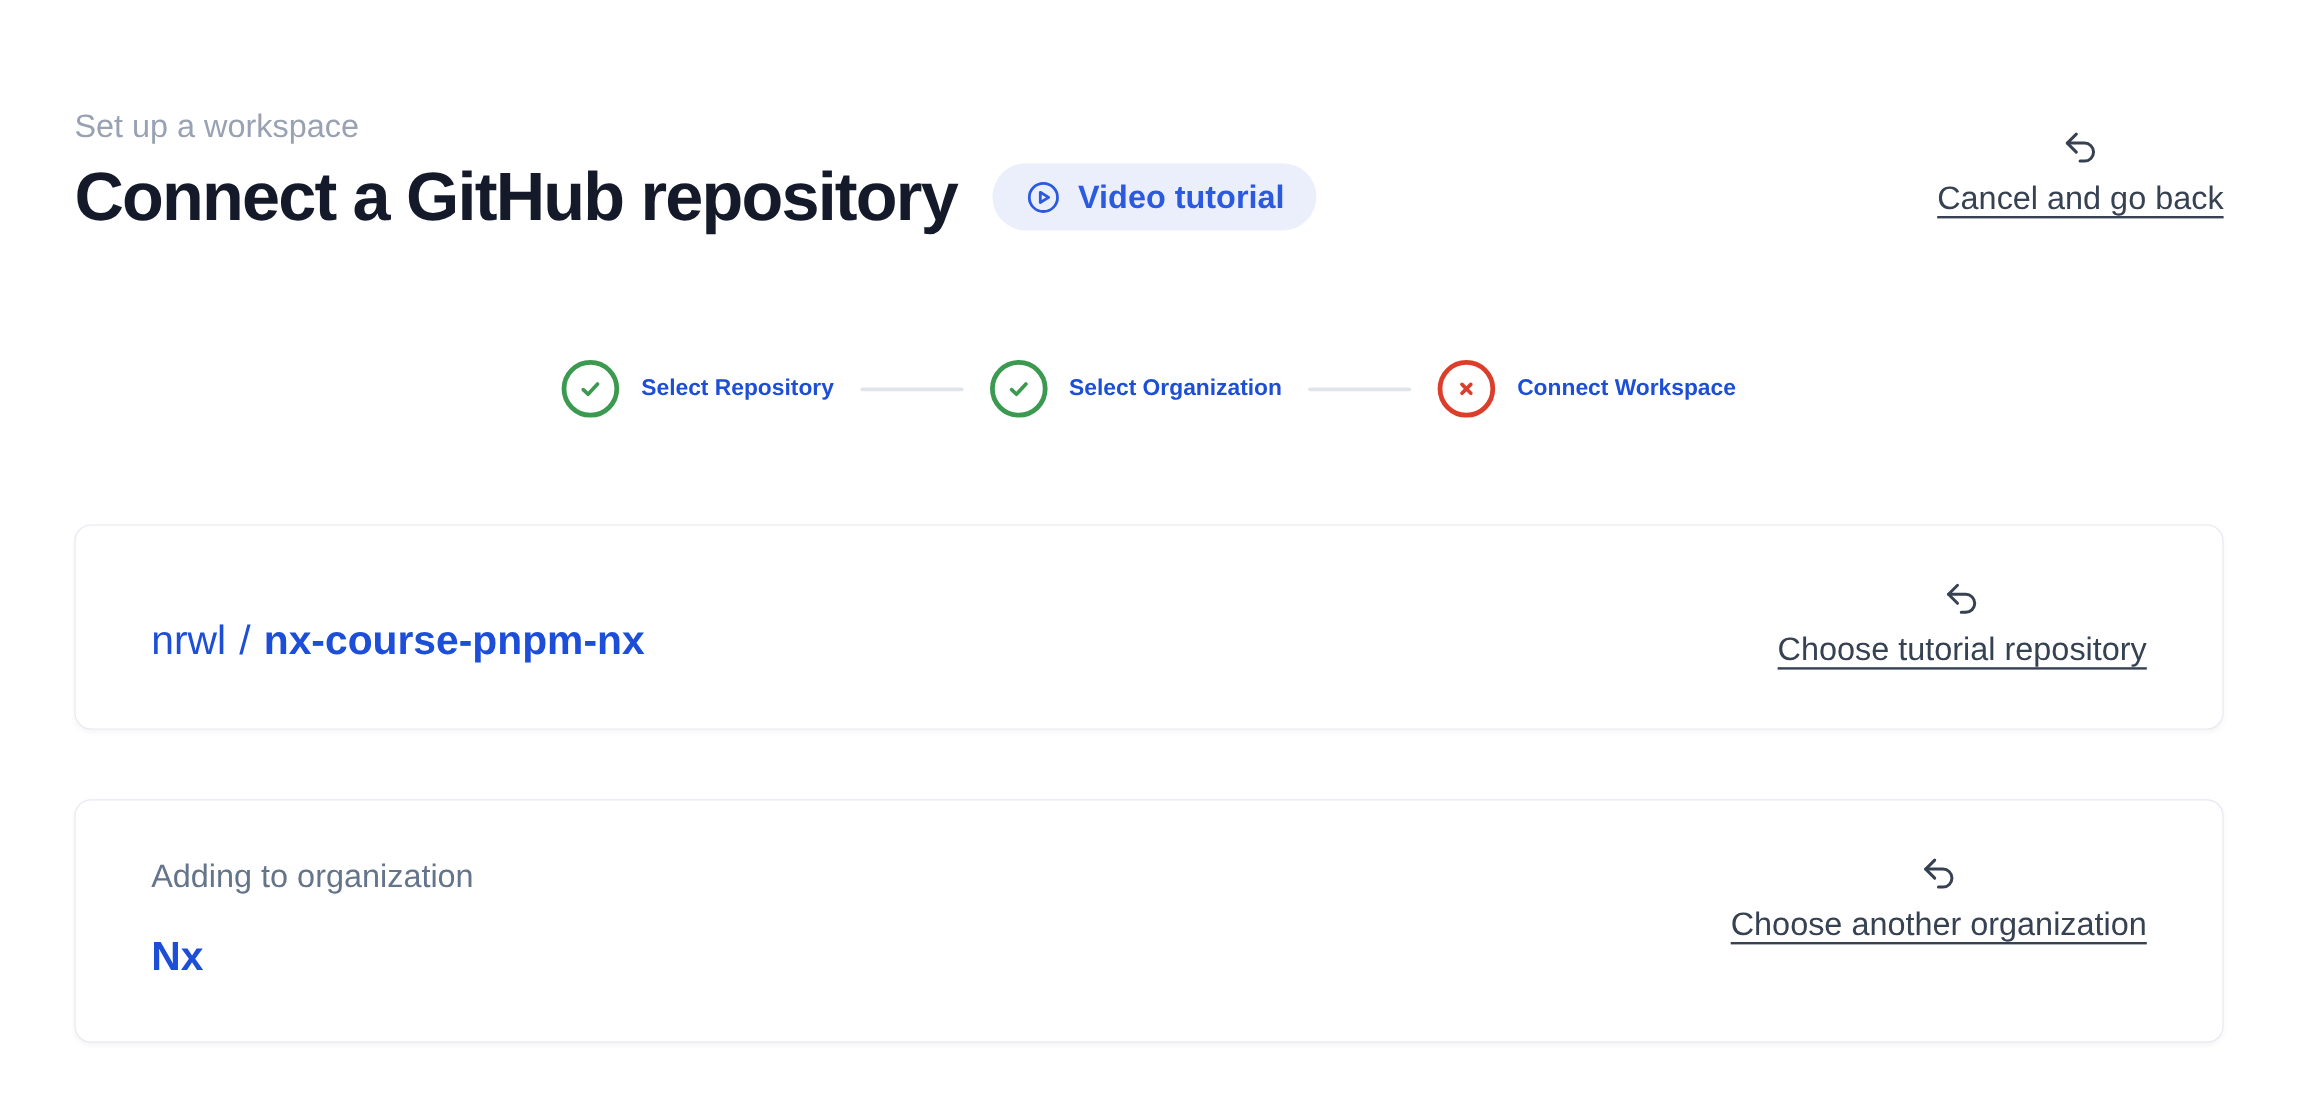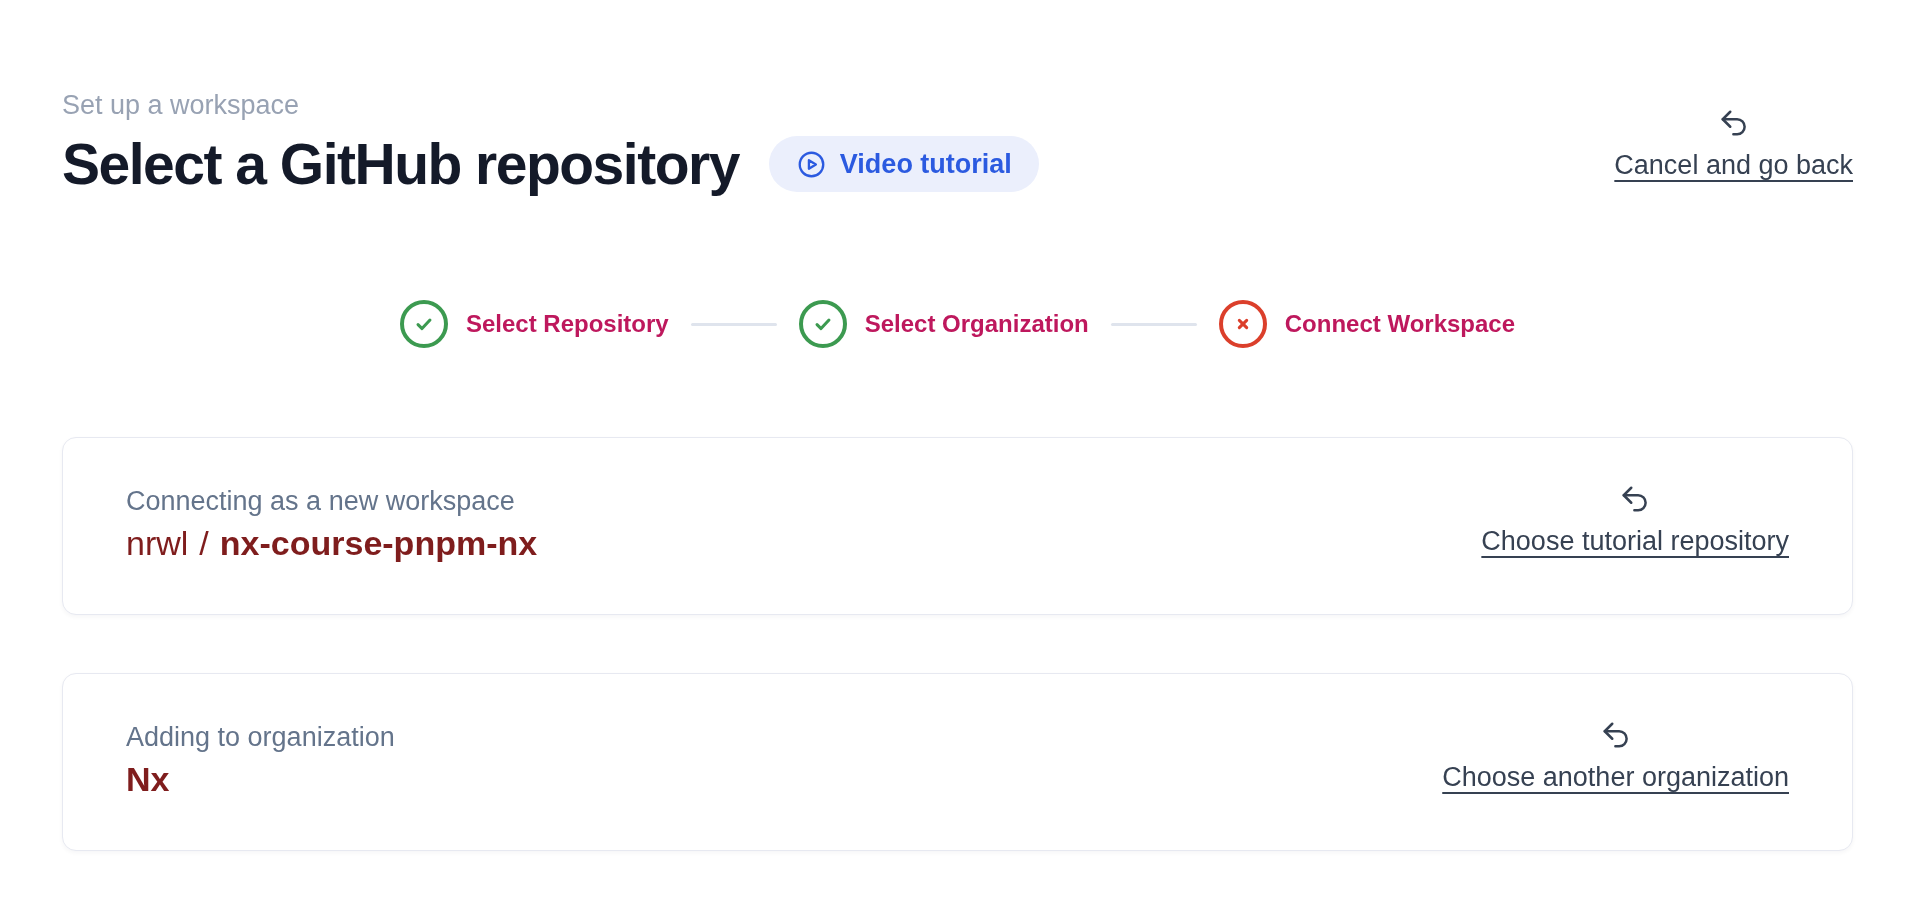--- a/index.html
+++ b/index.html
@@ -93,23 +93,23 @@
     border-radius: 50%;
     display: flex;
     align-items: center;
     justify-content: center;
     flex: none;
   }
   .step.complete .step-circle { border: 4px solid #3c9a50; color: #3c9a50; }
   .step.error   .step-circle { border: 4px solid #db3f2b; color: #db3f2b; }
   .step-circle svg { width: 26px; height: 26px; }
   .step-label {
-    font-size: 24px;
+    font-size: 19px;
     font-weight: 600;
-    color: #be185d;
+    color: #1d4ed8;
     white-space: nowrap;
     text-align: right;
   }
   .connector {
     width: 86px;
     height: 3px;
     border-radius: 2px;
     background: #dfe4ed;
     margin: 0 22px;
     flex: none;
@@ -127,39 +127,39 @@
     align-items: flex-start;
     box-shadow: 0 2px 4px rgba(20, 26, 41, 0.04);
   }
   .card.card-org { margin-top: 58px; }
   .card-label {
     font-size: 27px;
     line-height: 34px;
     color: #64748b;
   }
   .card-value {
-    margin-top: 4px;
+    margin-top: 29px;
     font-size: 34px;
     line-height: 42px;
     font-weight: 500;
-    color: #7f1d1d;
+    color: #1d4ed8;
   }
   .card-value .sep { margin: 0 11px; }
   .card-value .bold { font-weight: 700; }
 </style>
 </head>
 <body>
 
 <div class="page">
 
   <div class="top-header">
     <div>
       <div class="eyebrow">Set up a workspace</div>
       <div class="title-row">
-        <h1 class="page-title">Select a GitHub repository</h1>
+        <h1 class="page-title">Connect a GitHub repository</h1>
         <button class="video-pill">
           <span style="display:inline-flex;">
             <svg viewBox="0 0 24 24" fill="none" stroke="currentColor" stroke-width="1.8">
               <circle cx="12" cy="12" r="9.1"></circle>
               <path d="M10 8.7 L15.4 12 L10 15.3 Z" stroke-linejoin="round"></path>
             </svg>
           </span>
           <span>Video tutorial</span>
         </button>
       </div>
@@ -200,21 +200,20 @@
           <path d="M8.6 8.6 L15.4 15.4"></path>
           <path d="M15.4 8.6 L8.6 15.4"></path>
         </svg>
       </span>
       <span class="step-label">Connect Workspace</span>
     </div>
   </div>
 
   <div class="card card-repo">
     <div>
-      <div class="card-label">Connecting as a new workspace</div>
       <div class="card-value">
         <span>nrwl</span><span class="sep">/</span><span class="bold">nx-course-pnpm-nx</span>
       </div>
     </div>
     <a class="back-link">
       <span style="display:inline-flex;">
         <svg viewBox="0 0 24 24" fill="none" stroke="currentColor" stroke-width="2" stroke-linecap="round" stroke-linejoin="round">
           <path d="M9 15 L3 9 L9 3"></path>
           <path d="M3 9 h11.5 a6 6 0 0 1 0 12 h-3"></path>
         </svg>

